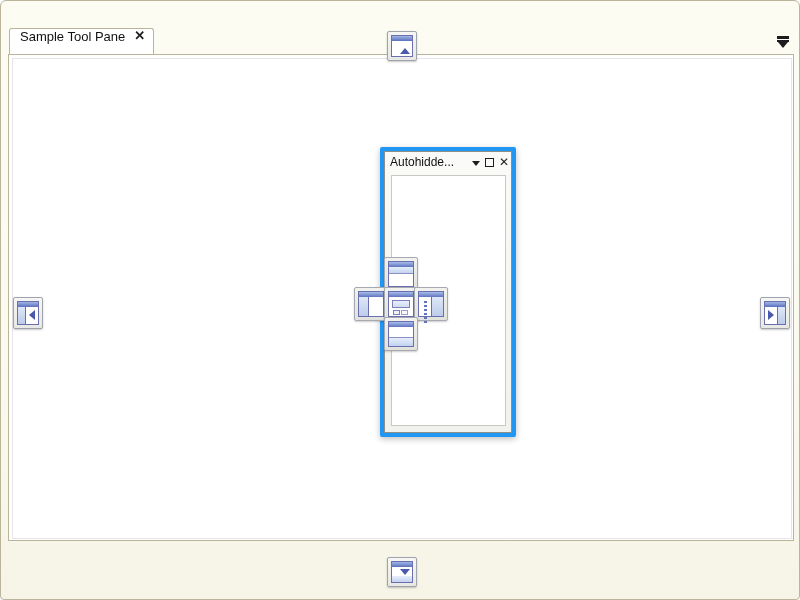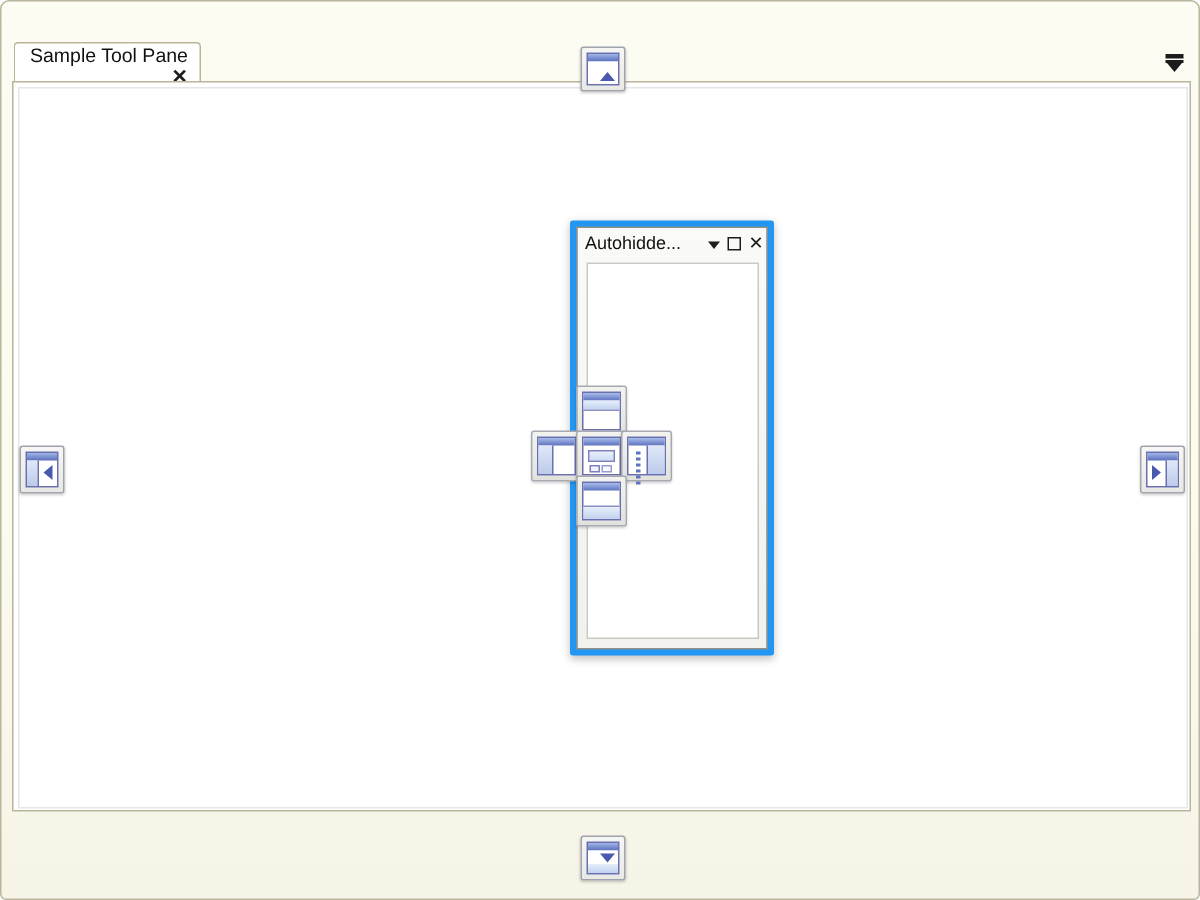--- a/index.html
+++ b/index.html
@@ -94,27 +94,26 @@
   
   #tabstrip {
     position: absolute;
     left: 6px; top: 27px;
     width: 788px; height: 26px;
   }
   #tab-sample {
     position: absolute; left: 2px; top: 0;
     height: 26px;
     padding: 0 8px 0 10px;
-    display: flex; align-items: flex-end;
+    display: flex; align-items: flex-start;
     background: #ffffff;
     border: 1px solid #b9b49a;
     border-bottom: none;
     border-radius: 3px 3px 0 0;
     cursor: pointer;
-    flex-direction: column;
   }
   #tab-label { font-size: 13px; color: #111; white-space: nowrap; }
   #tab-close {
     margin-left: 9px;
     font-size: 13px; font-weight: 700; color: #1d1d1d;
     cursor: pointer; line-height: 1;
   }
   #tab-overflow {
     position: absolute; right: 2px; top: 4px;
     width: 20px; height: 20px; cursor: pointer;

